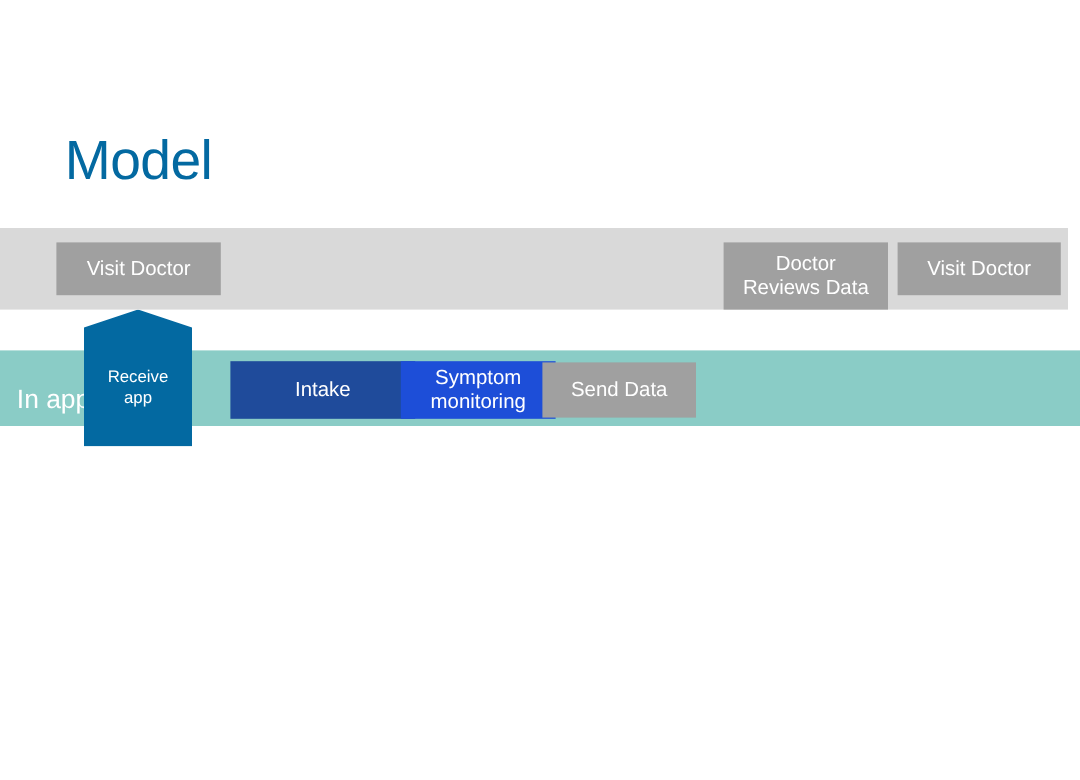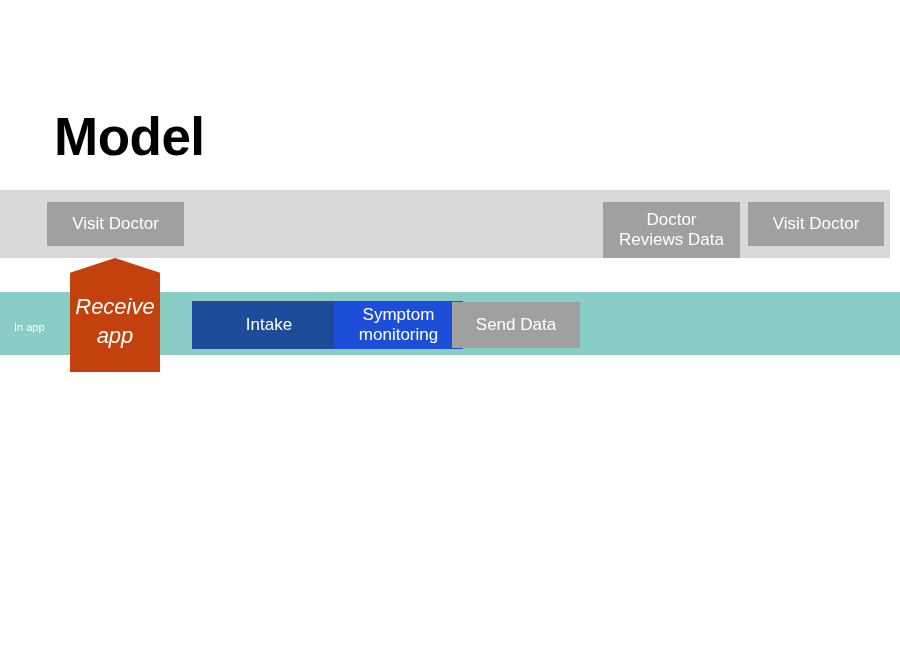--- a/index.html
+++ b/index.html
@@ -14,23 +14,23 @@
     overflow: hidden;
     font-family: "Liberation Sans", sans-serif;
     -webkit-font-smoothing: antialiased;
   }
 
   
   #slide-title {
     position: absolute;
     left: 54px;
     top: 108px;
-    font-size: 53px;
-    font-weight: bold;
-    color: #000000;
+    font-size: 46px;
+    font-weight: normal;
+    color: #0369a1;
     letter-spacing: -0.5px;
     line-height: 1.1;
   }
 
   
   .band {
     position: absolute;
     left: 0;
   }
   #band-doctor {
@@ -42,21 +42,21 @@
   #band-inapp {
     top: 292px;
     width: 900px;
     height: 63px;
     background: #8accc6;
   }
 
   .band-label {
     position: absolute;
     color: #ffffff;
-    font-size: 11px;
+    font-size: 22px;
     line-height: 1;
     white-space: nowrap;
   }
   #inapp-label {
     left: 14px;
     top: 322px;
   }
 
   
   .node {
@@ -86,34 +86,33 @@
   #node-symptom         { left: 334px; top: 301px; width: 129px; height: 48px; }
   #node-send-data       { left: 452px; top: 302px; width: 128px; height: 46px; }
 
   
   #node-receive-app {
     position: absolute;
     left: 70px;
     top: 258px;
     width: 90px;
     height: 114px;
-    background: #c2410c;
+    background: #0369a1;
     -webkit-clip-path: polygon(0% 13%, 50% 0%, 100% 13%, 100% 100%, 0% 100%);
     clip-path: polygon(0% 13%, 50% 0%, 100% 13%, 100% 100%, 0% 100%);
     display: flex;
     align-items: center;
     justify-content: center;
     text-align: center;
     color: #ffffff;
-    font-size: 22px;
+    font-size: 14px;
     line-height: 1.3;
     white-space: pre-line;
     padding-top: 14px;
     box-sizing: border-box;
-    font-style: italic;
   }
 </style>
 </head>
 <body>
 
 <div id="slide-title">Model</div>
 
 <div class="band" id="band-doctor"></div>
 
 <div class="node gray" id="node-visit-doctor-1">Visit Doctor</div>

